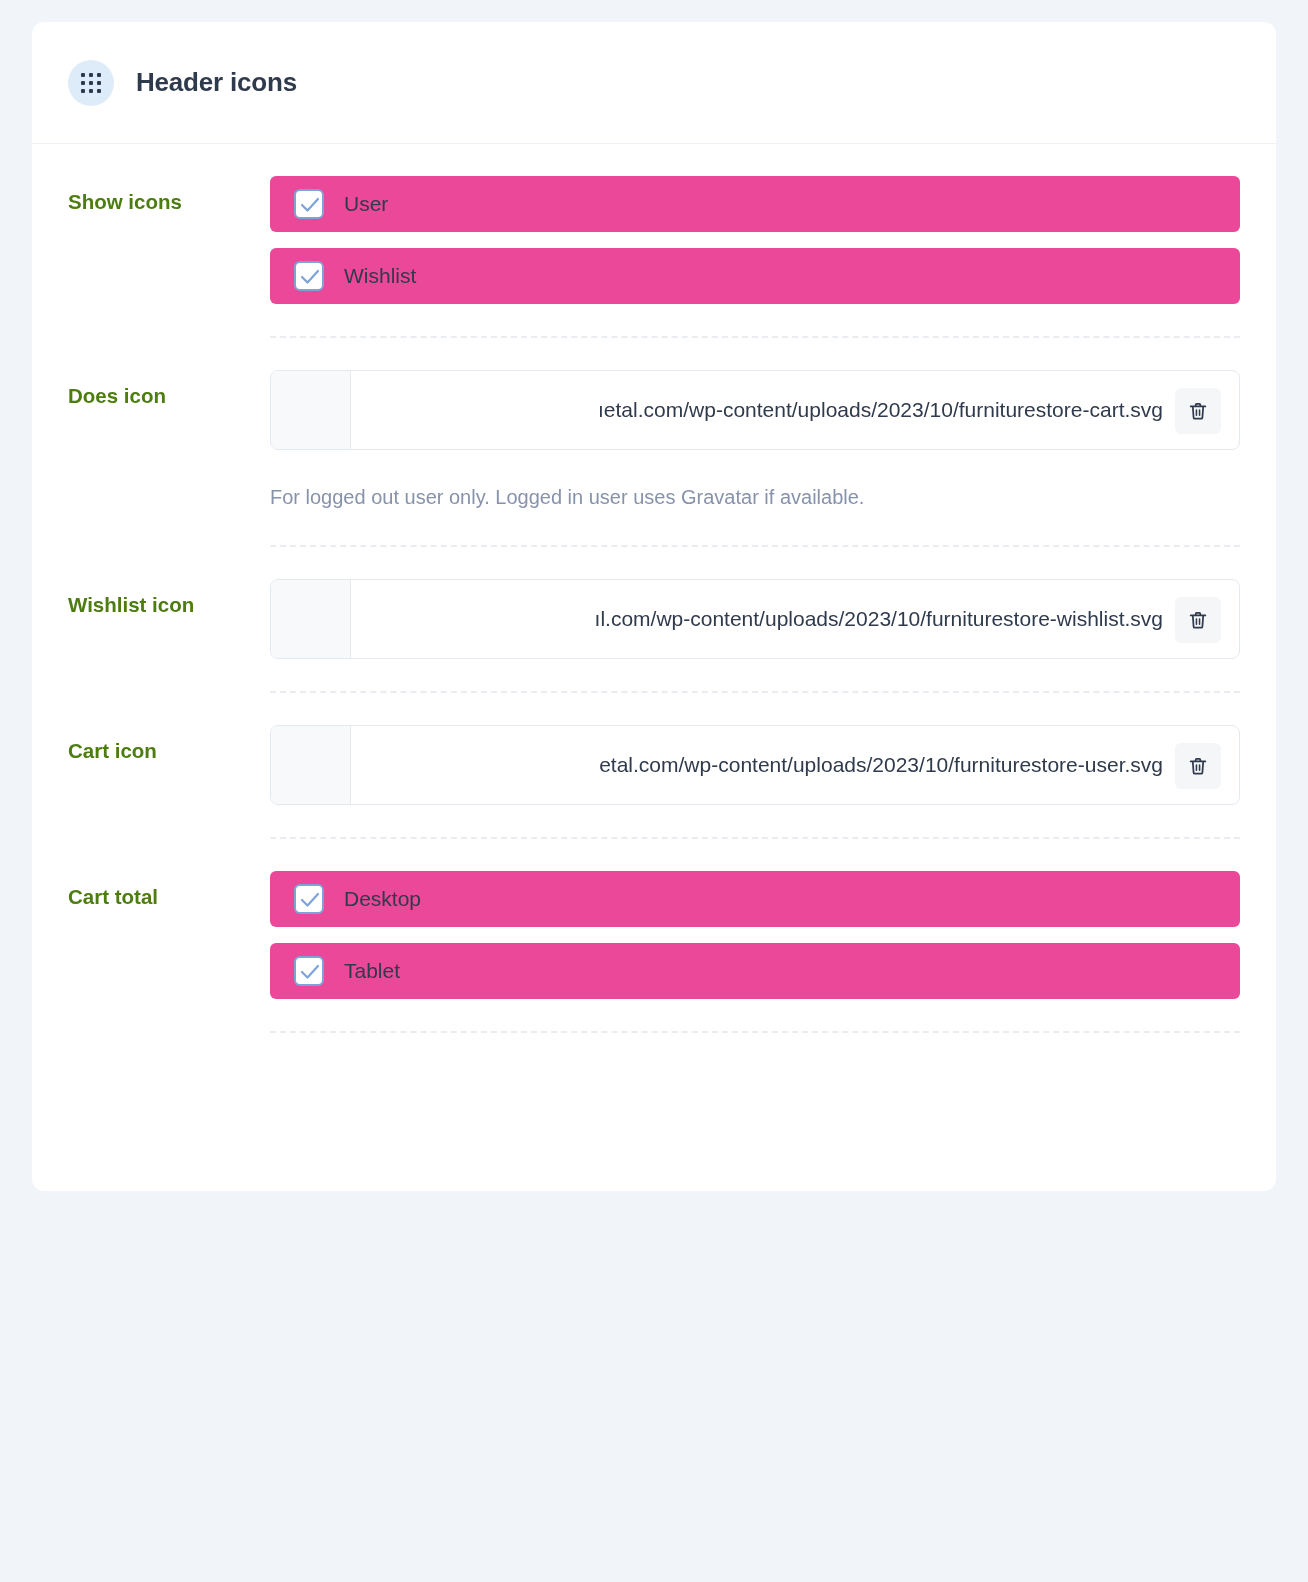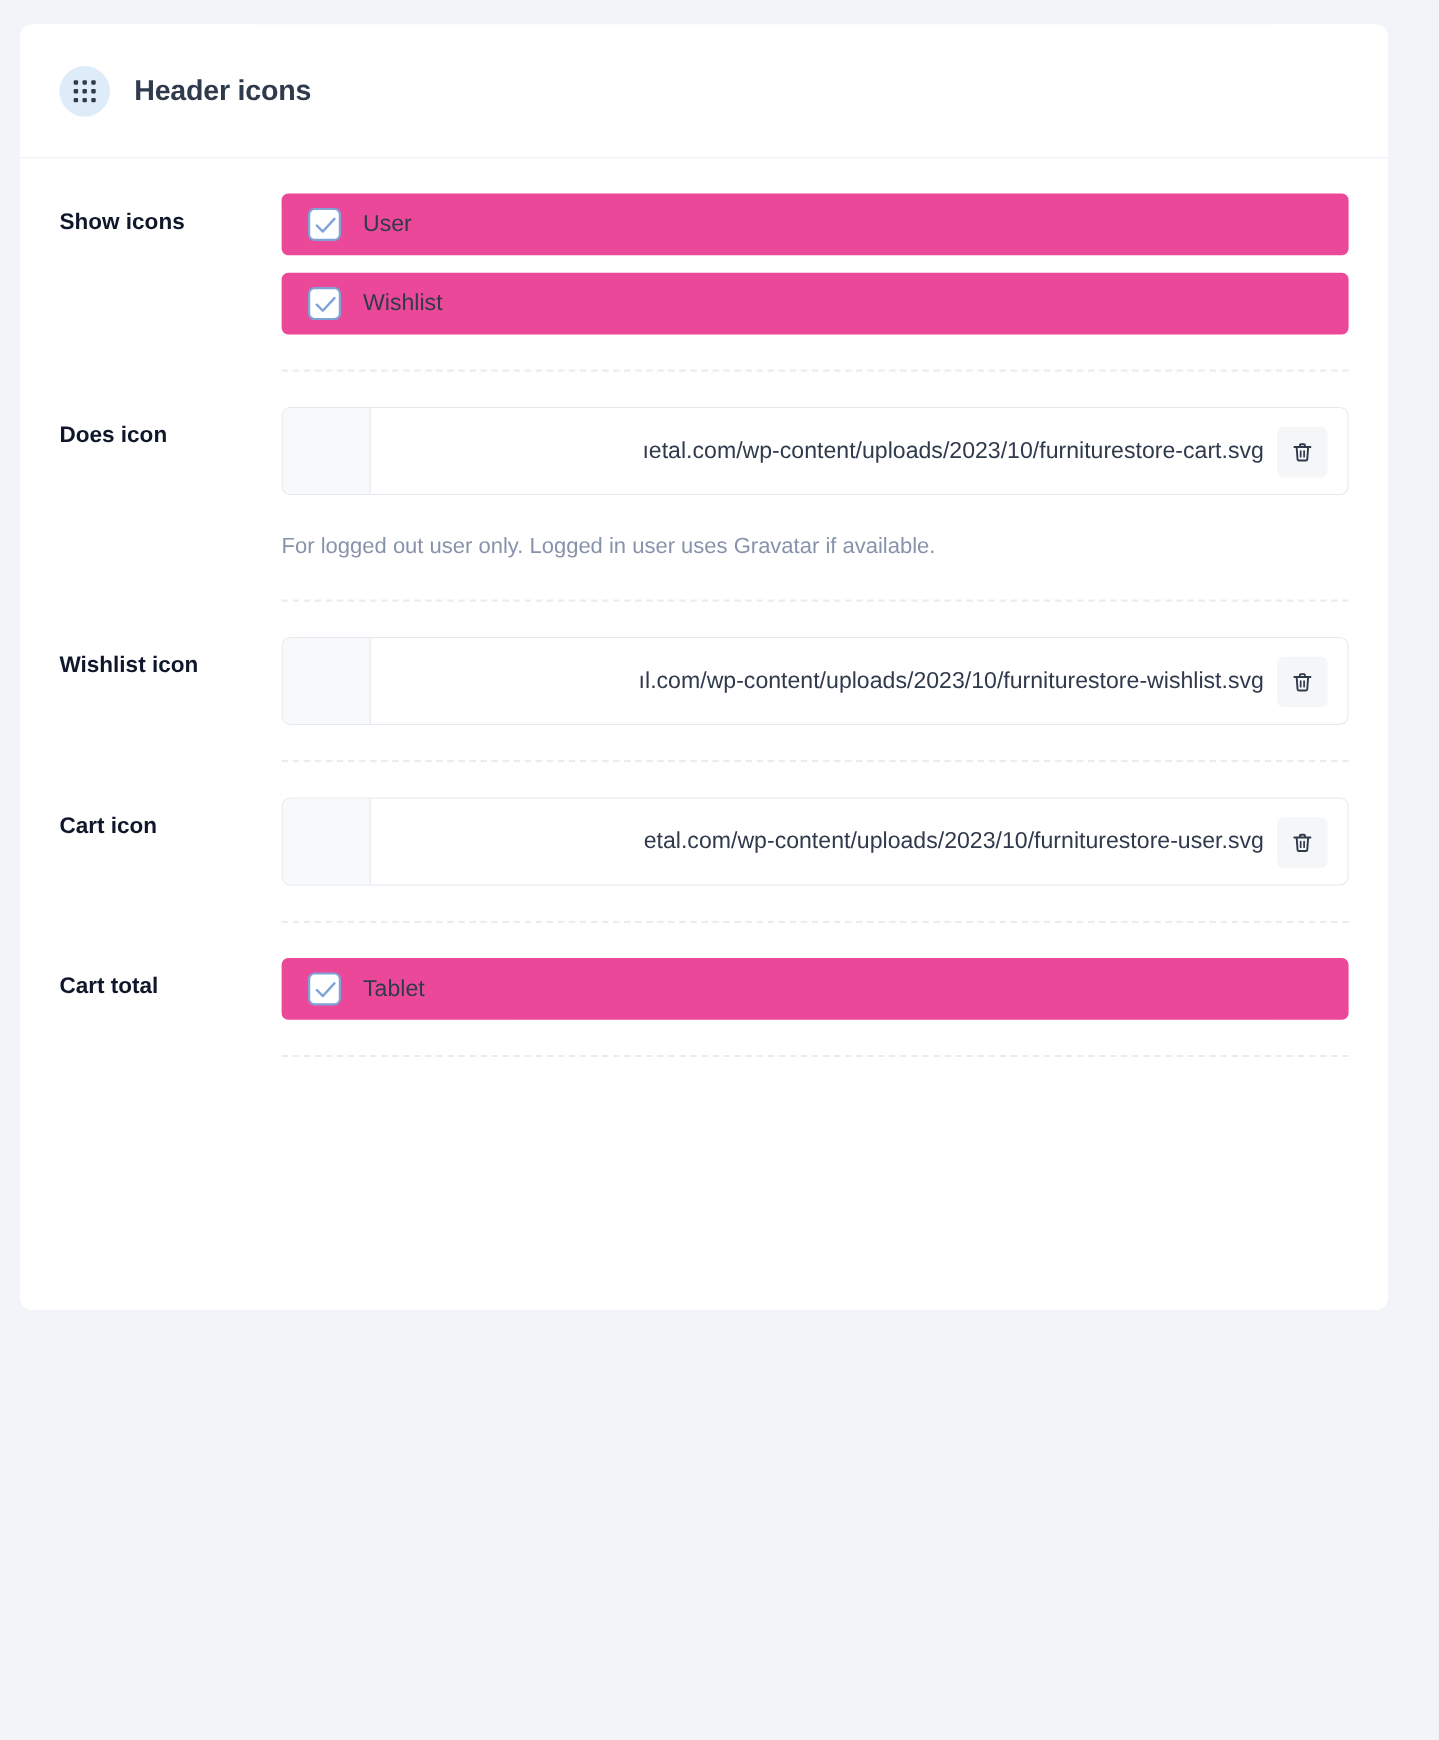--- a/index.html
+++ b/index.html
@@ -7,21 +7,21 @@
   body {
     width: 1308px;
     height: 1582px;
     background: #f1f4f8;
     font-family: "Liberation Sans", sans-serif;
     -webkit-font-smoothing: antialiased;
   }
 
   .card {
     position: absolute;
-    left: 18px;
+    left: 32px;
     top: 22px;
     width: 1244px;
     height: 1169px;
     background: #ffffff;
     border-radius: 12px;
     overflow: hidden;
   }
 
   
   .card-header {
@@ -68,21 +68,21 @@
   .field-row {
     display: flex;
     align-items: flex-start;
     padding-top: 32px;
   }
   .field-label {
     width: 202px;
     flex: none;
     font-size: 20.5px;
     font-weight: bold;
-    color: #0f172a;
+    color: #4d7c0f;
     line-height: 1.22;
     padding-top: 13px;
   }
   .field-control { flex: 1; min-width: 0; }
 
   
   .check-row {
     height: 56px;
     background: #ec4899;
     border-radius: 6px;
@@ -291,27 +291,35 @@
           </button>
         </div>
         <div class="separator"></div>
       </div>
     </div>
 
     <div class="field-row">
       <div class="field-label">Cart total</div>
       <div class="field-control">
 
-
         <div class="check-row">
           <span class="checkbox">
             <svg width="20" height="18" viewBox="0 0 20 18" fill="none" aria-hidden="true">
               <path d="M2 9 L7.5 14.5 L18 3" stroke="#7ea3d6" stroke-width="2.2" stroke-linecap="round" stroke-linejoin="round"></path>
             </svg>
           </span>
+          <span class="check-label">Desktop</span>
+        </div>
+
+        <div class="check-row">
+          <span class="checkbox">
+            <svg width="20" height="18" viewBox="0 0 20 18" fill="none" aria-hidden="true">
+              <path d="M2 9 L7.5 14.5 L18 3" stroke="#7ea3d6" stroke-width="2.2" stroke-linecap="round" stroke-linejoin="round"></path>
+            </svg>
+          </span>
           <span class="check-label">Tablet</span>
         </div>
 
 
         <div class="separator"></div>
       </div>
     </div>
 
 
   </div>

